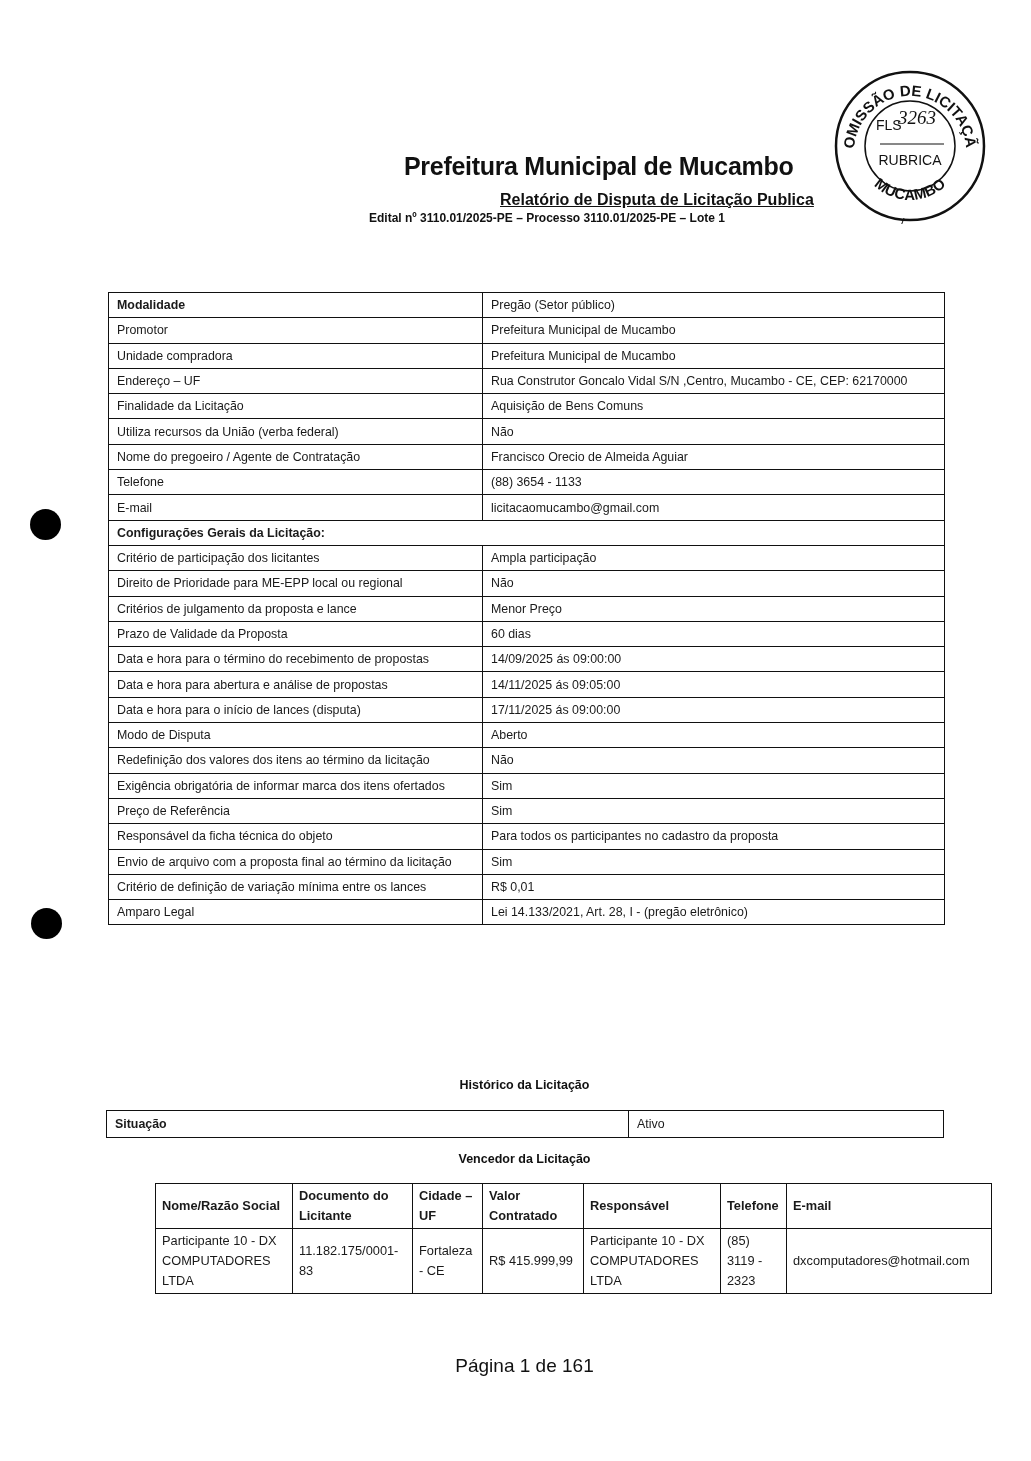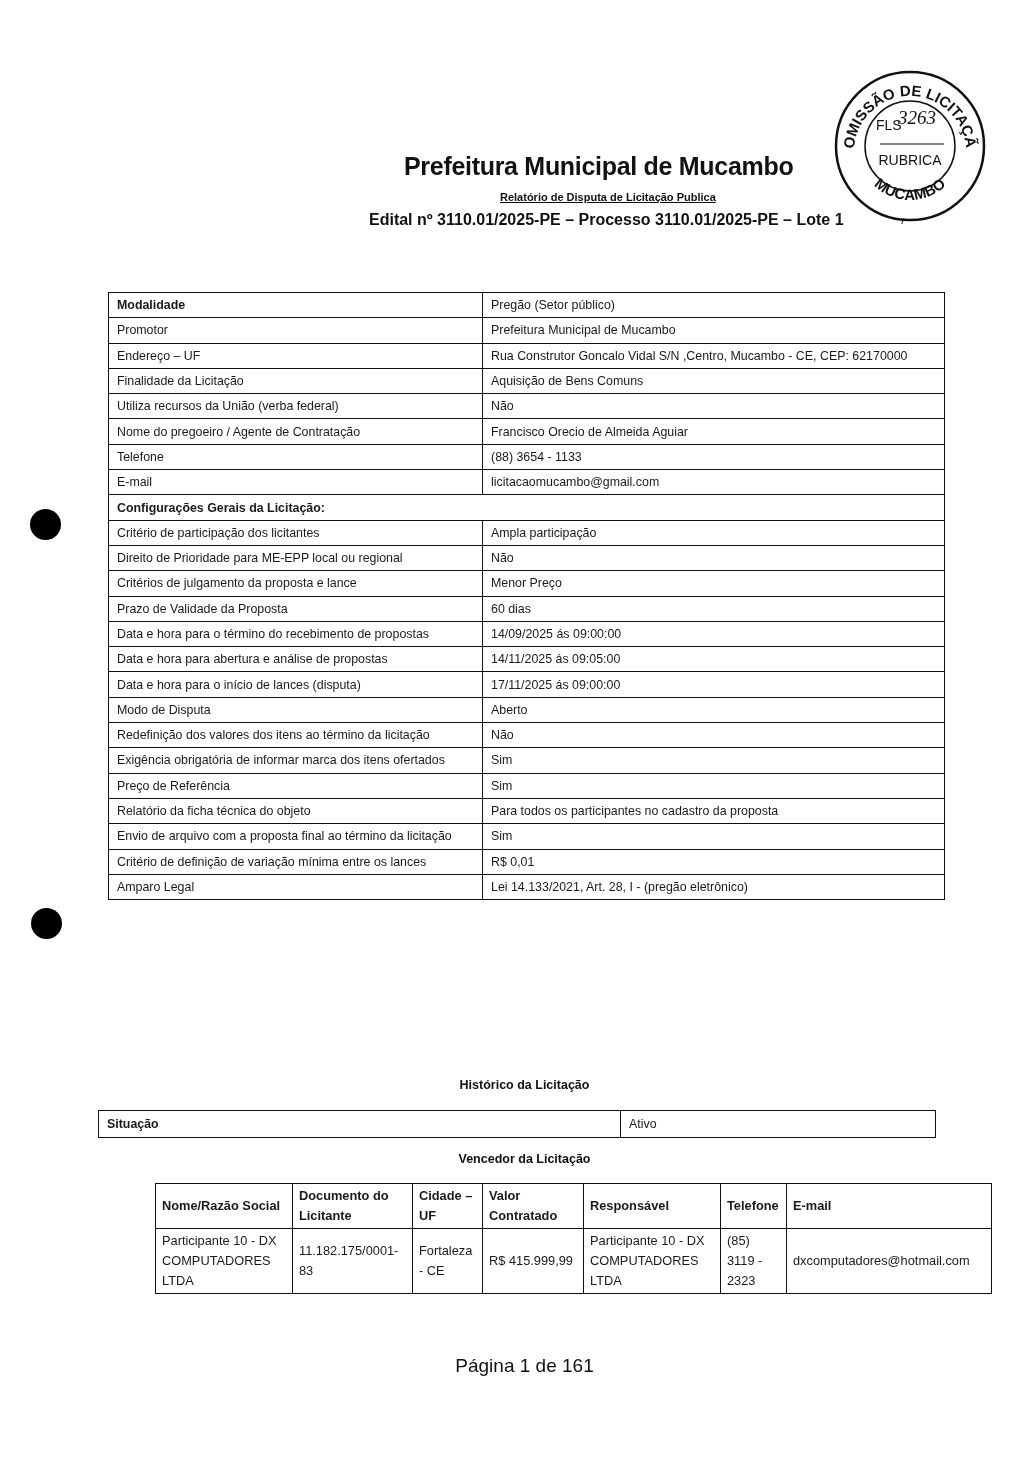--- a/index.html
+++ b/index.html
@@ -2,43 +2,43 @@
 <html><head>
 <meta charset="utf-8">
 <style>
   html, body { margin: 0; padding: 0; background: #ffffff; }
   body { width: 1031px; height: 1461px; position: relative; overflow: hidden;
          font-family: "Liberation Sans", sans-serif; color: #111; }
   .page { position: absolute; left: 0; top: 0; width: 1031px; height: 1461px; }
 
   .title { position: absolute; left: 404px; top: 152px; font-size: 25px; font-weight: bold;
            letter-spacing: -0.3px; white-space: nowrap; }
-  .subtitle { position: absolute; left: 500px; top: 191px; font-size: 11px; font-weight: bold;
+  .subtitle { position: absolute; left: 500px; top: 191px; font-size: 16px; font-weight: bold;
               text-decoration: underline; white-space: nowrap; }
-  .edital { position: absolute; left: 369px; top: 211px; font-size: 16px; font-weight: bold;
+  .edital { position: absolute; left: 369px; top: 211px; font-size: 12px; font-weight: bold;
             white-space: nowrap; }
 
   .stamp { position: absolute; left: 832px; top: 68px; width: 156px; height: 156px; }
 
   .punch { position: absolute; width: 31px; height: 31px; border-radius: 50%; background: #000; }
 
   table { border-collapse: collapse; position: absolute; }
   td { border: 1.5px solid #111; font-size: 12.4px; padding: 2px 8px; vertical-align: middle;
        line-height: 20px; color: #1a1a1a; }
 
   #info { left: 108px; top: 292px; width: 837px; }
   #info td.k { width: 357px; }
   #info td.v { }
   #info td.b { font-weight: bold; }
   #info tr { height: 25.3px; }
 
   .sec-title { position: absolute; width: 100%; text-align: center; font-size: 12.5px;
                font-weight: bold; left: 0; }
 
-  #hist { left: 98px; top: 1110px; width: 838px; }
+  #hist { left: 106px; top: 1110px; width: 838px; }
   #hist td { height: 22px; }
   #hist td.k { width: 505px; font-weight: bold; }
 
   #winner { left: 107px; top: 1183px; width: 837px; margin-left: 48px; }
   #winner td { font-size: 12.8px; padding: 2px 6px; line-height: 20px; }
   #winner tr.head td { font-weight: bold; height: 40px; }
   #winner tr.row td { height: 60px; }
 
   .footer { position: absolute; left: 0; width: 1049px; top: 1355px; text-align: center; font-size: 19px; }
 </style>
@@ -78,20 +78,24 @@
     <tbody id="info-body">
         <tr>
           <td class="k b">Modalidade</td>
           <td class="v">Pregão (Setor público)</td>
         </tr>
         <tr>
           <td class="k">Promotor</td>
           <td class="v">Prefeitura Municipal de Mucambo</td>
         </tr>
         <tr>
+          <td class="k">Unidade compradora</td>
+          <td class="v">Prefeitura Municipal de Mucambo</td>
+        </tr>
+        <tr>
           <td class="k">Endereço – UF</td>
           <td class="v">Rua Construtor Goncalo Vidal S/N ,Centro, Mucambo - CE, CEP: 62170000</td>
         </tr>
         <tr>
           <td class="k">Finalidade da Licitação</td>
           <td class="v">Aquisição de Bens Comuns</td>
         </tr>
         <tr>
           <td class="k">Utiliza recursos da União (verba federal)</td>
           <td class="v">Não</td>
@@ -149,21 +153,21 @@
         </tr>
         <tr>
           <td class="k">Exigência obrigatória de informar marca dos itens ofertados</td>
           <td class="v">Sim</td>
         </tr>
         <tr>
           <td class="k">Preço de Referência</td>
           <td class="v">Sim</td>
         </tr>
         <tr>
-          <td class="k">Relatório da ficha técnica do objeto</td>
+          <td class="k">Responsável da ficha técnica do objeto</td>
           <td class="v">Para todos os participantes no cadastro da proposta</td>
         </tr>
         <tr>
           <td class="k">Envio de arquivo com a proposta final ao término da licitação</td>
           <td class="v">Sim</td>
         </tr>
         <tr>
           <td class="k">Critério de definição de variação mínima entre os lances</td>
           <td class="v">R$ 0,01</td>
         </tr>

